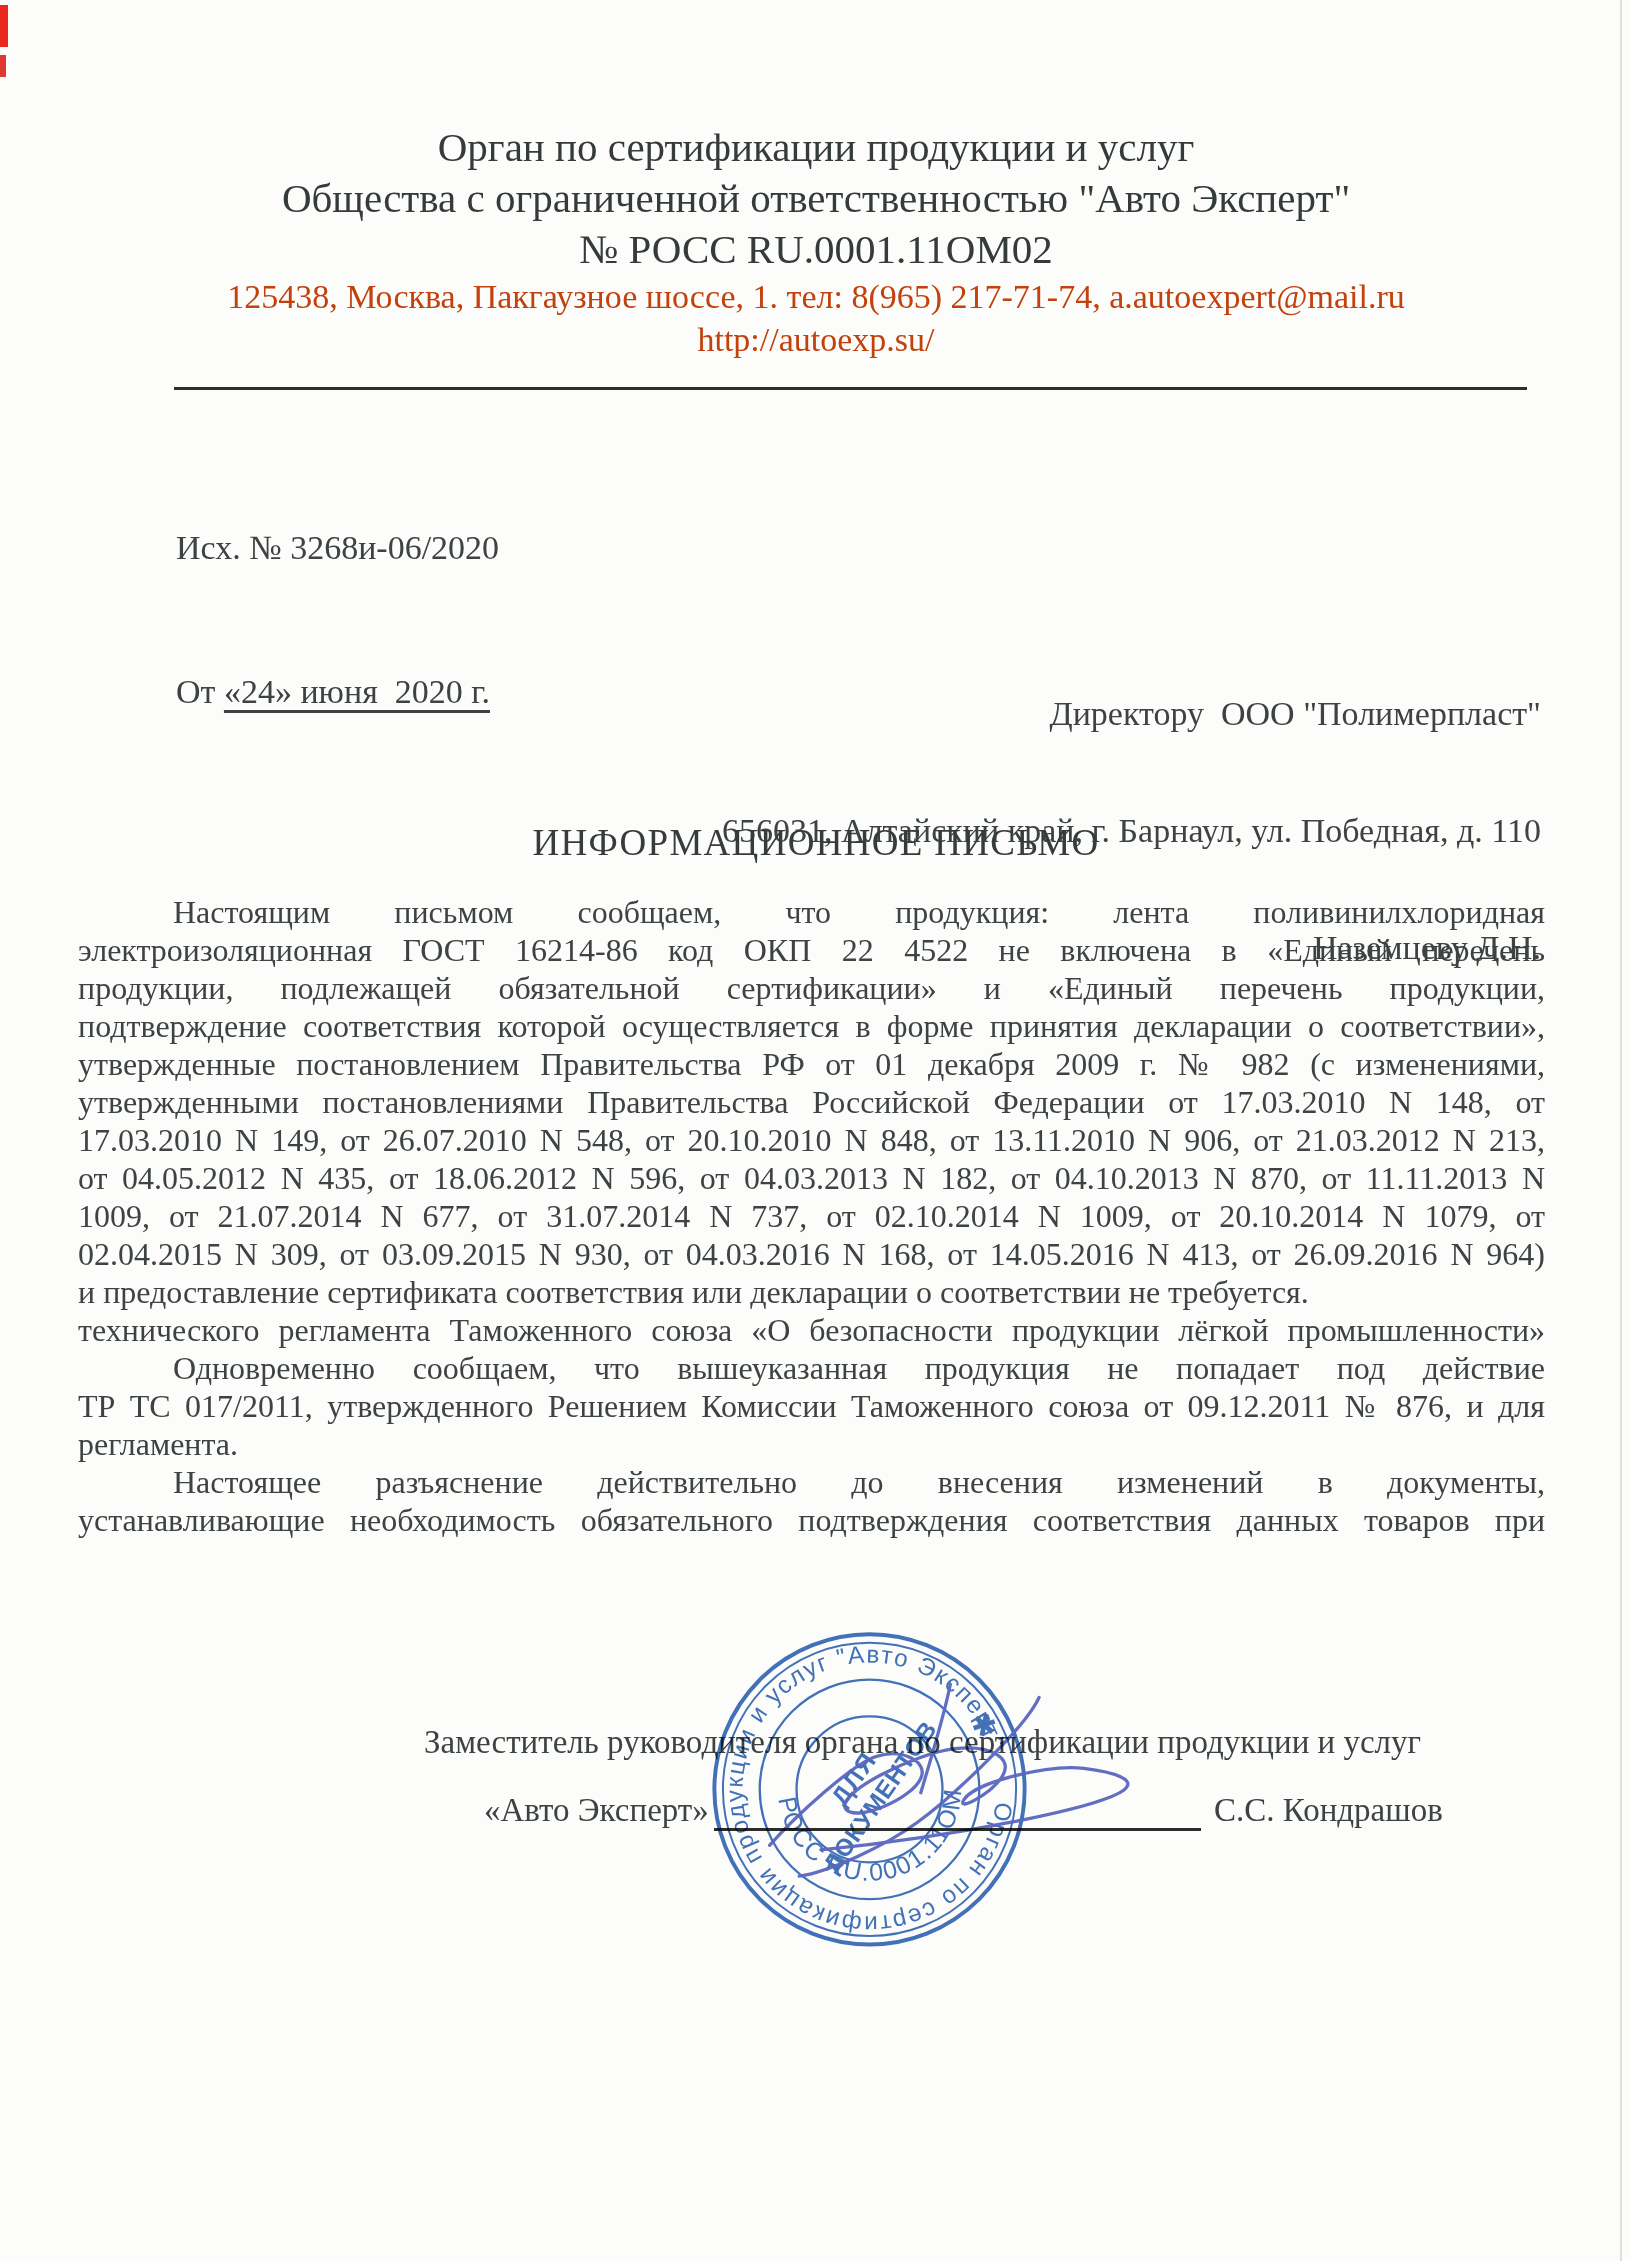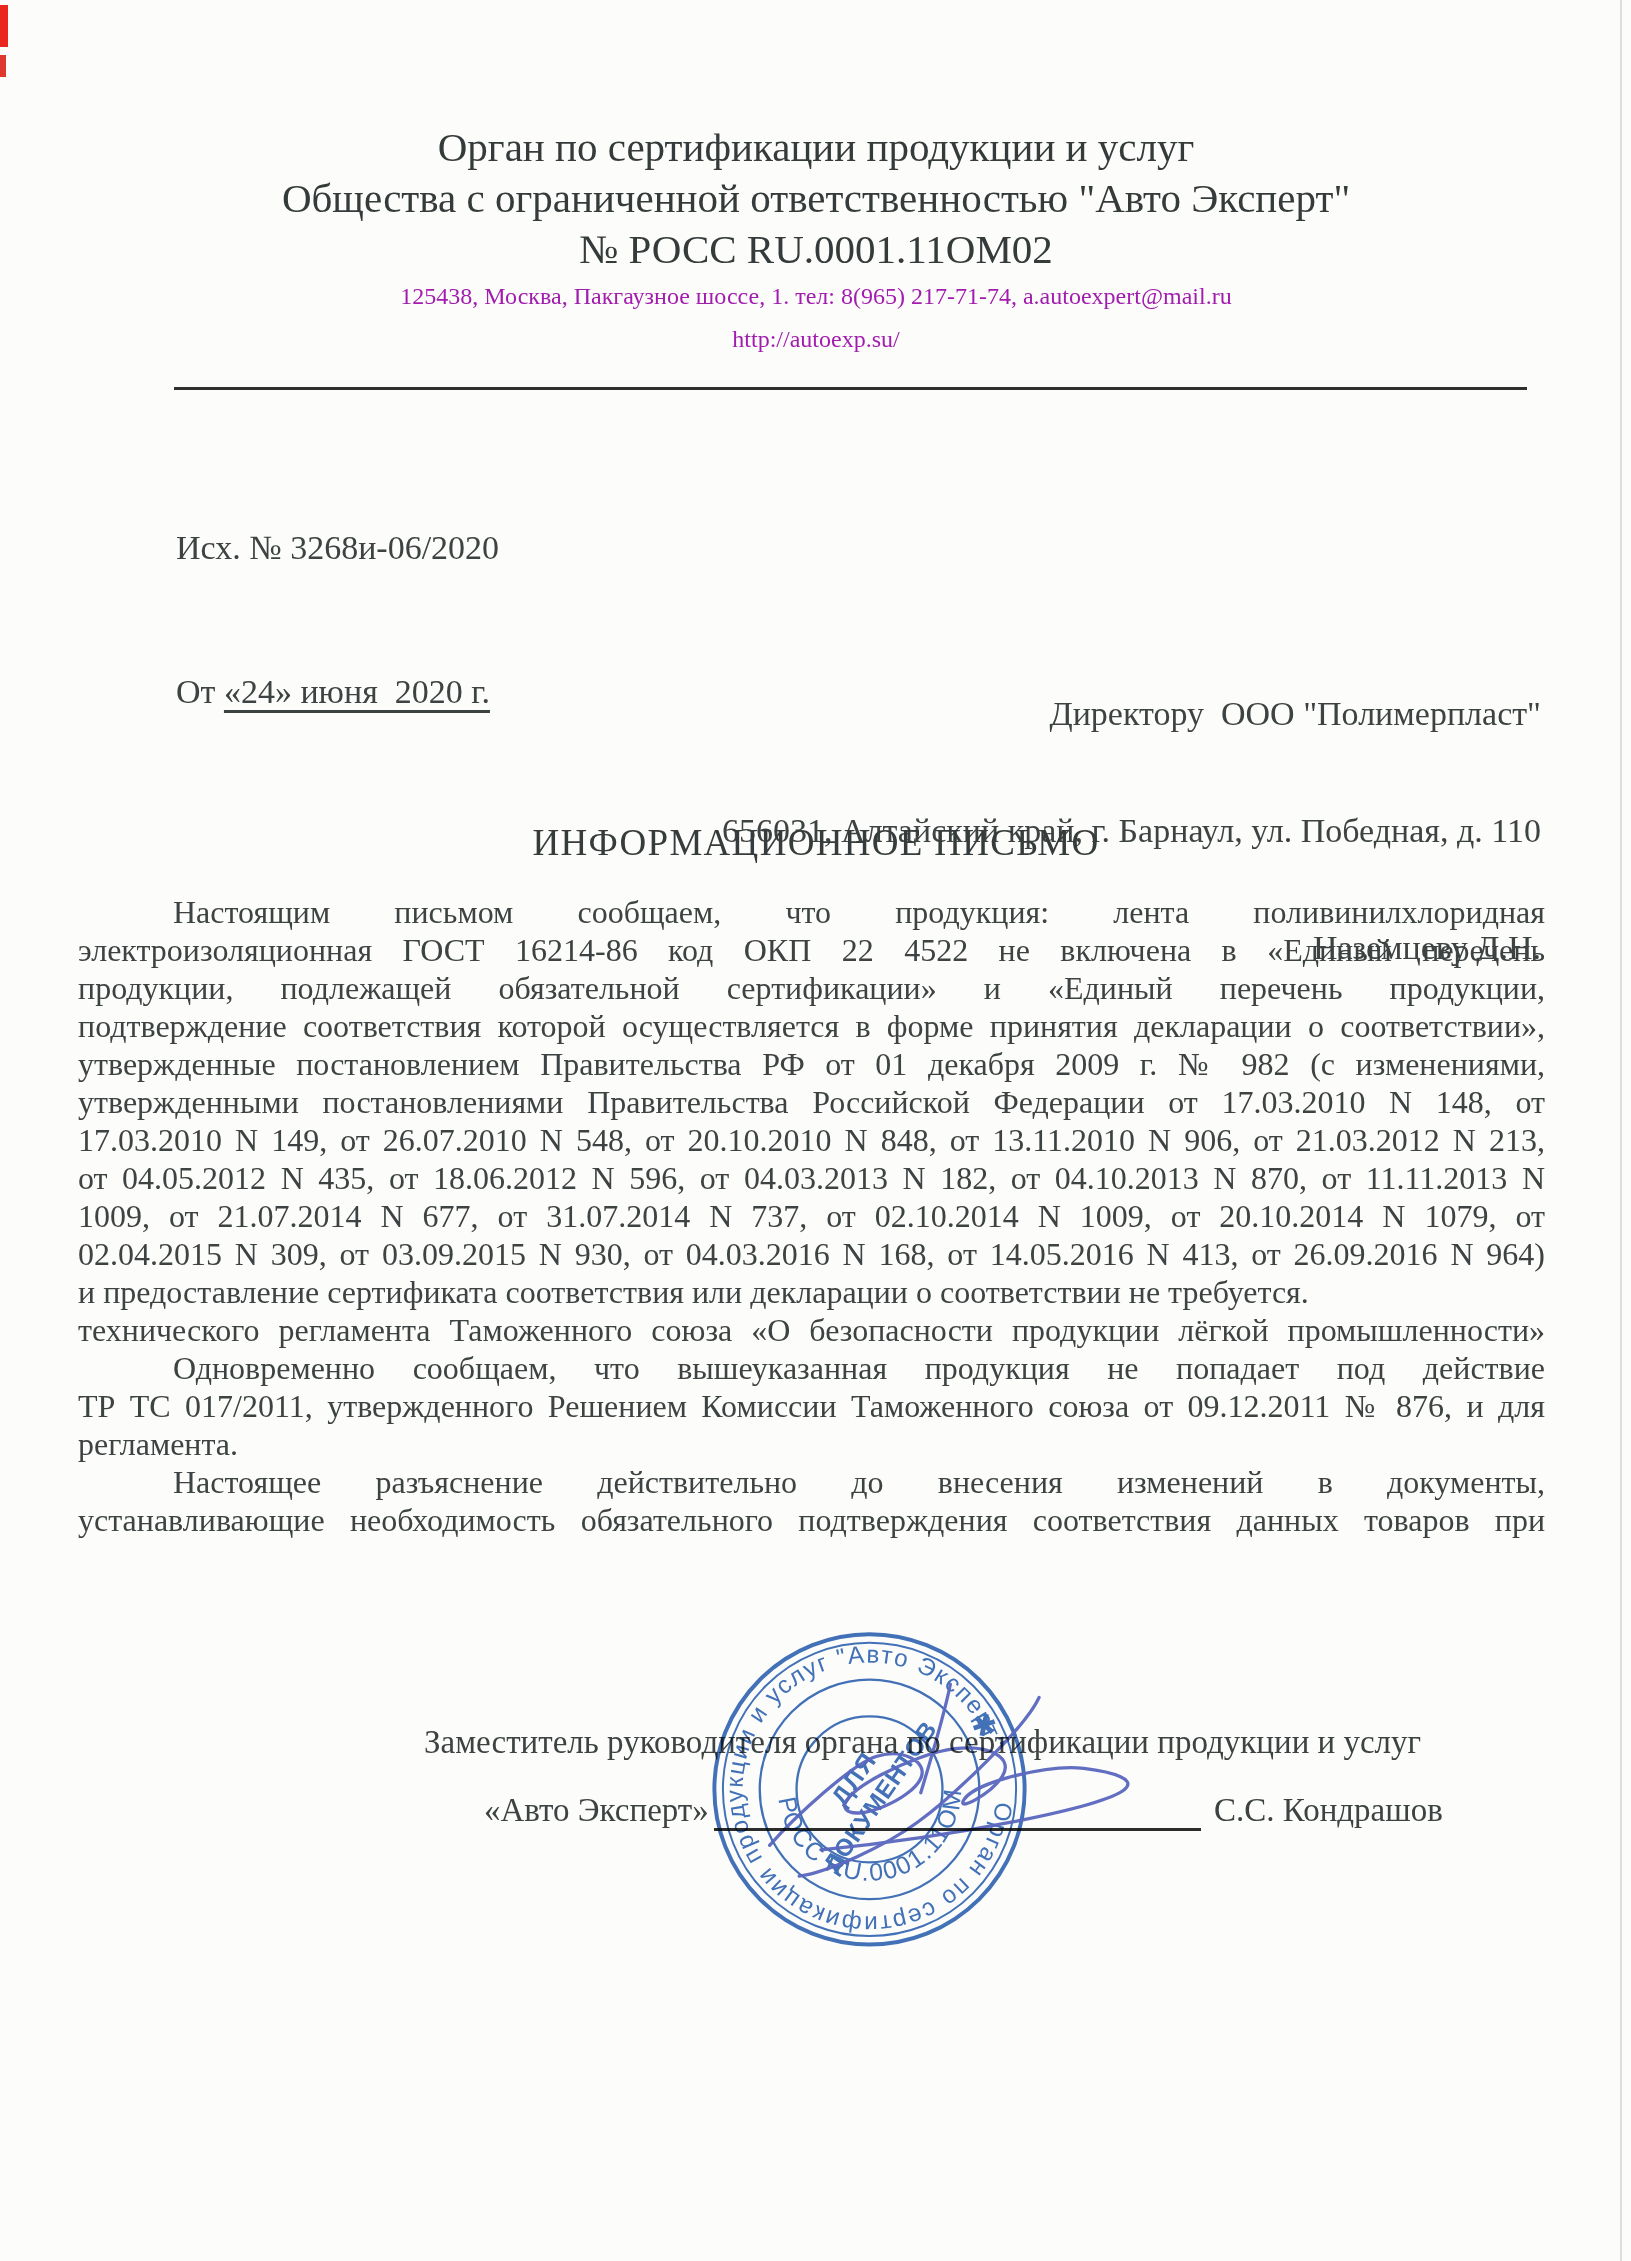--- a/index.html
+++ b/index.html
@@ -7,21 +7,21 @@
     position:relative;
     width:1632px;height:2261px;
     background:#fcfcfa;
     overflow:hidden;
     font-family:"Liberation Serif", serif;
     color:#3d4342;
   }
   
   .letterhead{position:absolute;top:122px;left:0;width:1632px;text-align:center;}
   .lh-big{font-size:41px;line-height:51px;color:#343b3a;}
-  .lh-small{font-size:24px;line-height:43px;color:#a21caf;}
+  .lh-small{font-size:34px;line-height:43px;color:#c2410c;}
   .lh-rule{position:absolute;top:387px;left:174px;width:1353px;height:2.6px;background:#2e2f2f;}
   
   .meta{position:absolute;top:428px;left:176px;font-size:34px;line-height:48px;white-space:pre;}
   .meta .u{text-decoration:underline;text-underline-offset:6.6px;}
   
   .recipient{position:absolute;top:616px;right:91px;text-align:right;font-size:34px;line-height:39px;white-space:pre;}
   
   .doc-title{position:absolute;top:821px;left:0;width:1632px;text-align:center;
     font-size:37px;letter-spacing:1.3px;color:#363c3b;}
   

